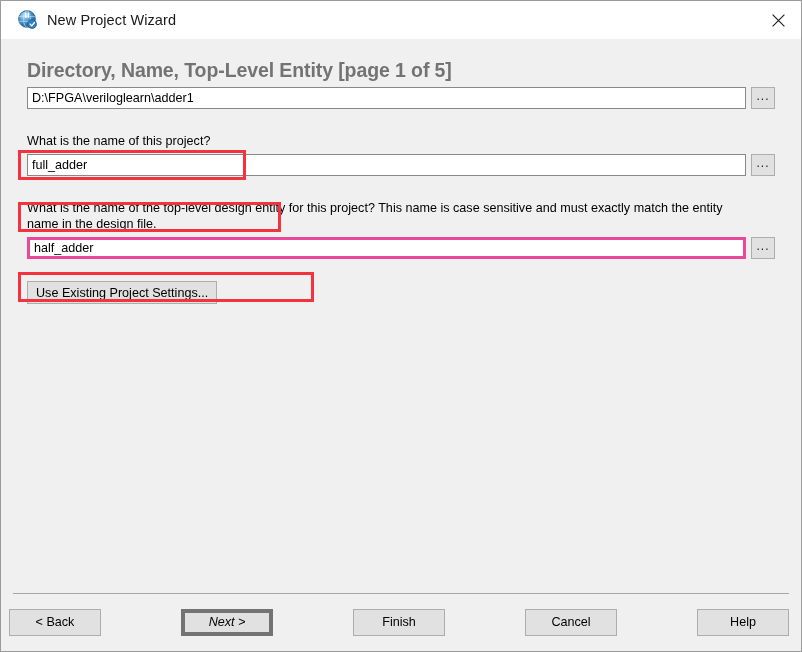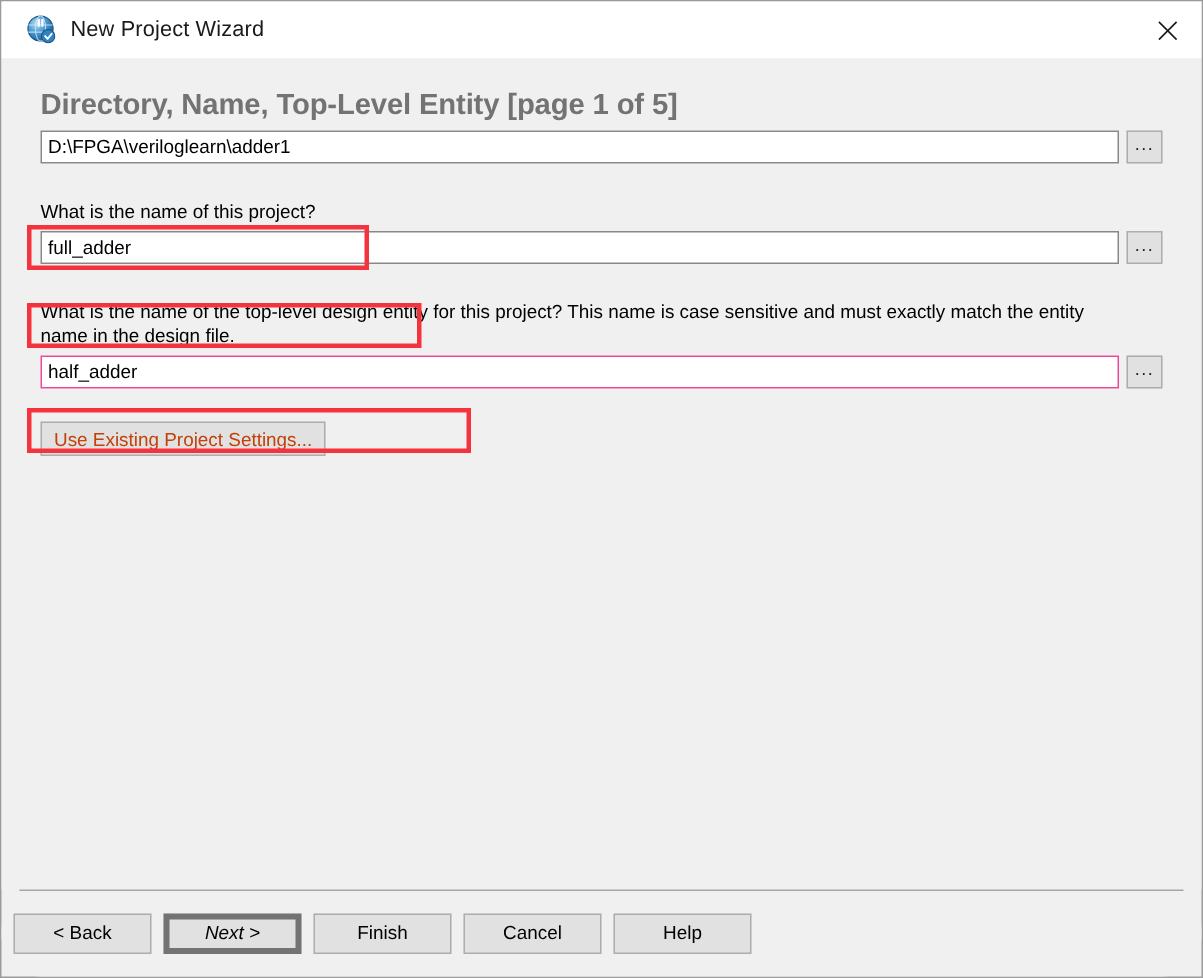--- a/index.html
+++ b/index.html
@@ -99,21 +99,21 @@
     background: #ffffff;
     border: 1px solid #888888;
     font-family: "Liberation Sans", sans-serif;
     font-size: 12.6px;
     color: #000000;
     padding: 0 4px;
     line-height: 20px;
     outline: none;
   }
   .text-input.focused {
-    border: 1px solid #ec4899;
+    border: 3px solid #ec4899;
   }
   .browse-btn {
     width: 24px;
     height: 22px;
     margin-left: 5px;
     background: #e1e1e1;
     border: 1px solid #adadad;
     display: flex;
     align-items: center;
     justify-content: center;
@@ -126,21 +126,21 @@
   }
 
   .use-existing-btn {
     margin-top: 12px;
     height: 23px;
     padding: 0 8px;
     background: #e1e1e1;
     border: 1px solid #adadad;
     font-family: "Liberation Sans", sans-serif;
     font-size: 12.6px;
-    color: #c2410c;
+    color: #000000;
     cursor: default;
     display: inline-flex;
     align-items: center;
   }
 
   
   .annot {
     position: absolute;
     border: 3px solid #f5333f;
     pointer-events: none;
@@ -150,23 +150,22 @@
   #annot-3 { left: 17px;  top: 233px; width: 296px; height: 30px; }
 
   
   .footer {
     height: 58px;
     min-height: 58px;
     background: #f0f0f0;
     position: relative;
     display: flex;
     align-items: center;
-    justify-content: flex-start;
+    justify-content: space-between;
     padding-right: 12px;
-    border-radius: 26px;
   }
   .footer-sep {
     position: absolute;
     left: 12px;
     right: 12px;
     top: 0px;
     height: 1px;
     background: #a6a6a6;
   }
   .footer-btn {

